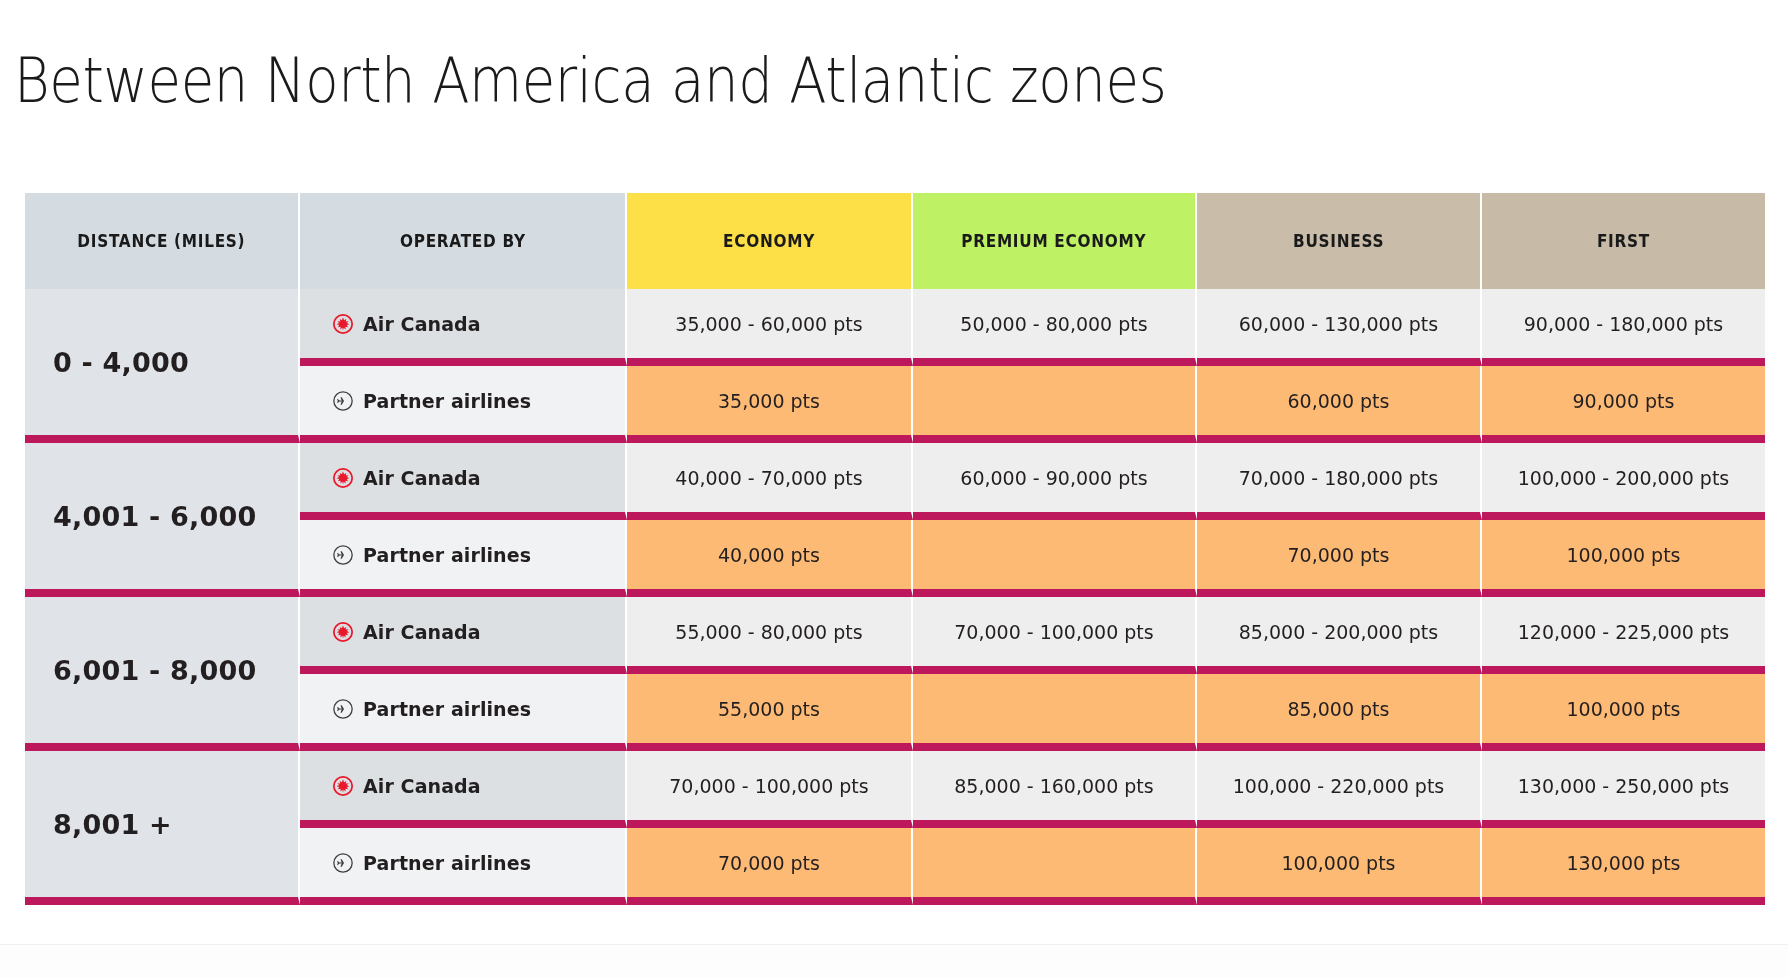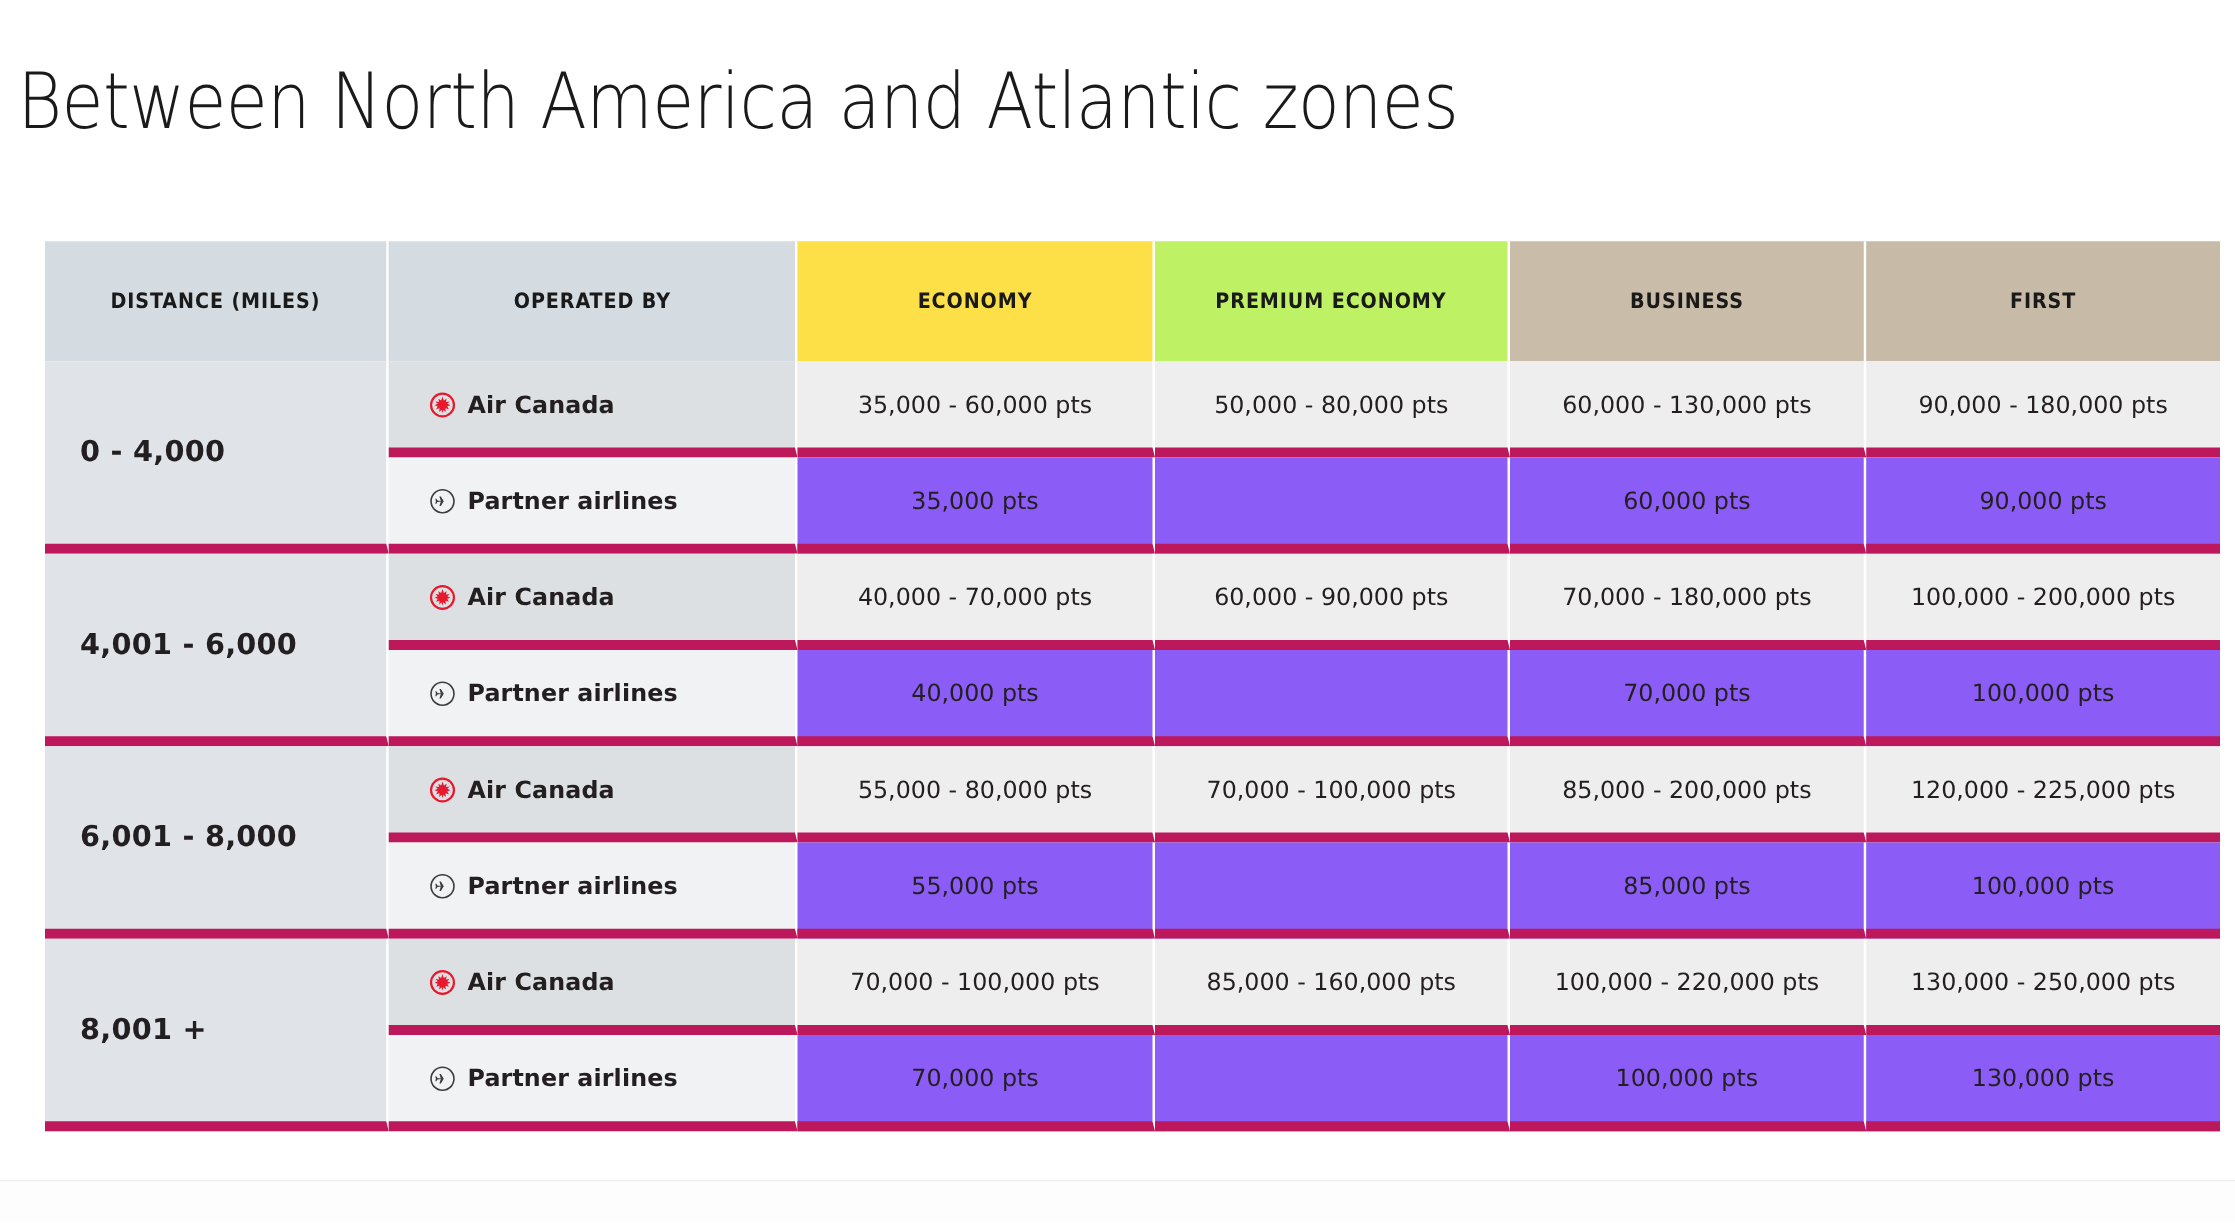--- a/index.html
+++ b/index.html
@@ -26,21 +26,21 @@
     letter-spacing: -0.5px;
     color: #1a1a1a;
     line-height: 1.0;
     white-space: nowrap;
     transform: scaleX(0.88);
     transform-origin: left top;
   }
 
   .table-wrap {
     position: absolute;
-    left: 36px;
+    left: 25px;
     top: 193px;
     width: 1740px;
   }
 
   table.award-table {
     border-collapse: separate;
     border-spacing: 0;
     width: 1740px;
     table-layout: fixed;
   }
@@ -89,31 +89,31 @@
     color: #231f20;
     font-family: "DejaVu Sans", sans-serif;
     font-weight: 400;
   }
   tbody td:last-child { border-right: none; }
 
   td.distance-cell {
     background: #e0e4e8;
     text-align: left;
     padding-left: 28px;
-    font-size: 23px;
+    font-size: 27px;
     font-weight: 700;
     letter-spacing: 0.2px;
     vertical-align: middle;
   }
 
   
   tr.row-ac td.operator-cell { background: #dde0e3; }
   tr.row-ac td.value-cell    { background: #eeeeee; }
   tr.row-pa td.operator-cell { background: #f1f2f3; text-align: right; }
-  tr.row-pa td.value-cell    { background: #8b5cf6; }
+  tr.row-pa td.value-cell    { background: #fdba74; }
 
   td.operator-cell {
     text-align: left;
     padding-left: 32px;
     font-size: 19px;
     font-weight: 700;
     letter-spacing: 0.1px;
   }
 
   .op-inner {

